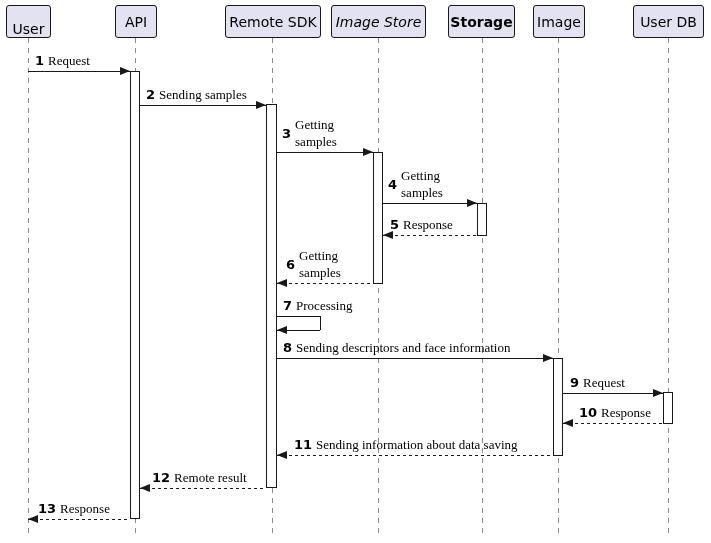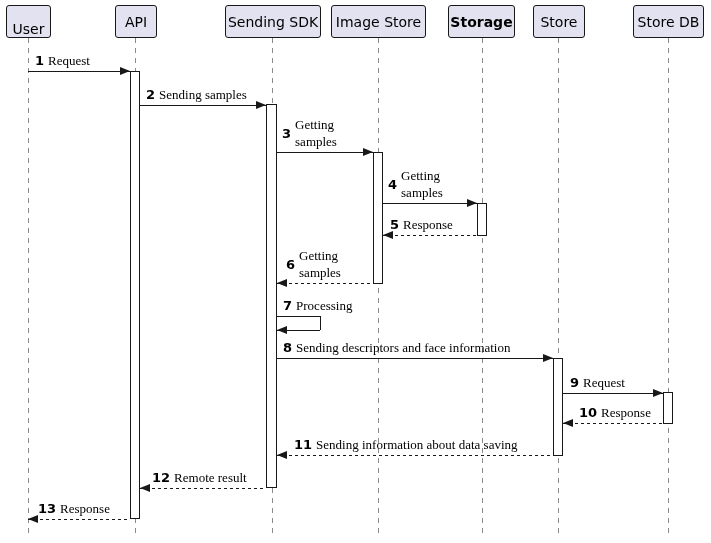--- a/index.html
+++ b/index.html
@@ -50,37 +50,37 @@
     <div class="lifeline" style="left: 28px; top: 38px; height: 497px;"></div>
     <div class="pbox" style="left: 6px; width: 45px; align-items: flex-end;">
       <div>User</div>
     </div>
     <div class="lifeline" style="left: 135px; top: 38px; height: 497px;"></div>
     <div class="pbox" style="left: 115px; width: 42px;">
       <div>API</div>
     </div>
     <div class="lifeline" style="left: 272px; top: 38px; height: 497px;"></div>
     <div class="pbox" style="left: 225px; width: 96px;">
-      <div>Sending SDK</div>
+      <div>Remote SDK</div>
     </div>
     <div class="lifeline" style="left: 378px; top: 38px; height: 497px;"></div>
-    <div class="pbox" style="left: 331px; width: 95px;">
+    <div class="pbox" style="left: 331px; width: 95px; font-style: italic;">
       <div>Image Store</div>
     </div>
     <div class="lifeline" style="left: 482px; top: 38px; height: 497px;"></div>
     <div class="pbox" style="left: 448px; width: 67px; font-weight: bold;">
       <div>Storage</div>
     </div>
     <div class="lifeline" style="left: 558px; top: 38px; height: 497px;"></div>
     <div class="pbox" style="left: 533px; width: 52px;">
-      <div>Store</div>
+      <div>Image</div>
     </div>
     <div class="lifeline" style="left: 668px; top: 38px; height: 497px;"></div>
     <div class="pbox" style="left: 633px; width: 71px;">
-      <div>Store DB</div>
+      <div>User DB</div>
     </div>
     <div class="act" style="left: 130px; top: 71px; width: 10px; height: 448px;"></div>
     <div class="act" style="left: 266px; top: 104px; width: 11px; height: 384px;"></div>
     <div class="act" style="left: 373px; top: 152px; width: 10px; height: 132px;"></div>
     <div class="act" style="left: 477px; top: 203px; width: 10px; height: 33px;"></div>
     <div class="act" style="left: 553px; top: 358px; width: 10px; height: 98px;"></div>
     <div class="act" style="left: 663px; top: 392px; width: 10px; height: 32px;"></div>
     <div class="mline" style="left: 28px; top: 71px; width: 102px;"></div>
     <div class="ah right" style="left: 120px; top: 67px;"></div>
     <div class="mlabel" style="left: 35px; bottom: 474px;">

